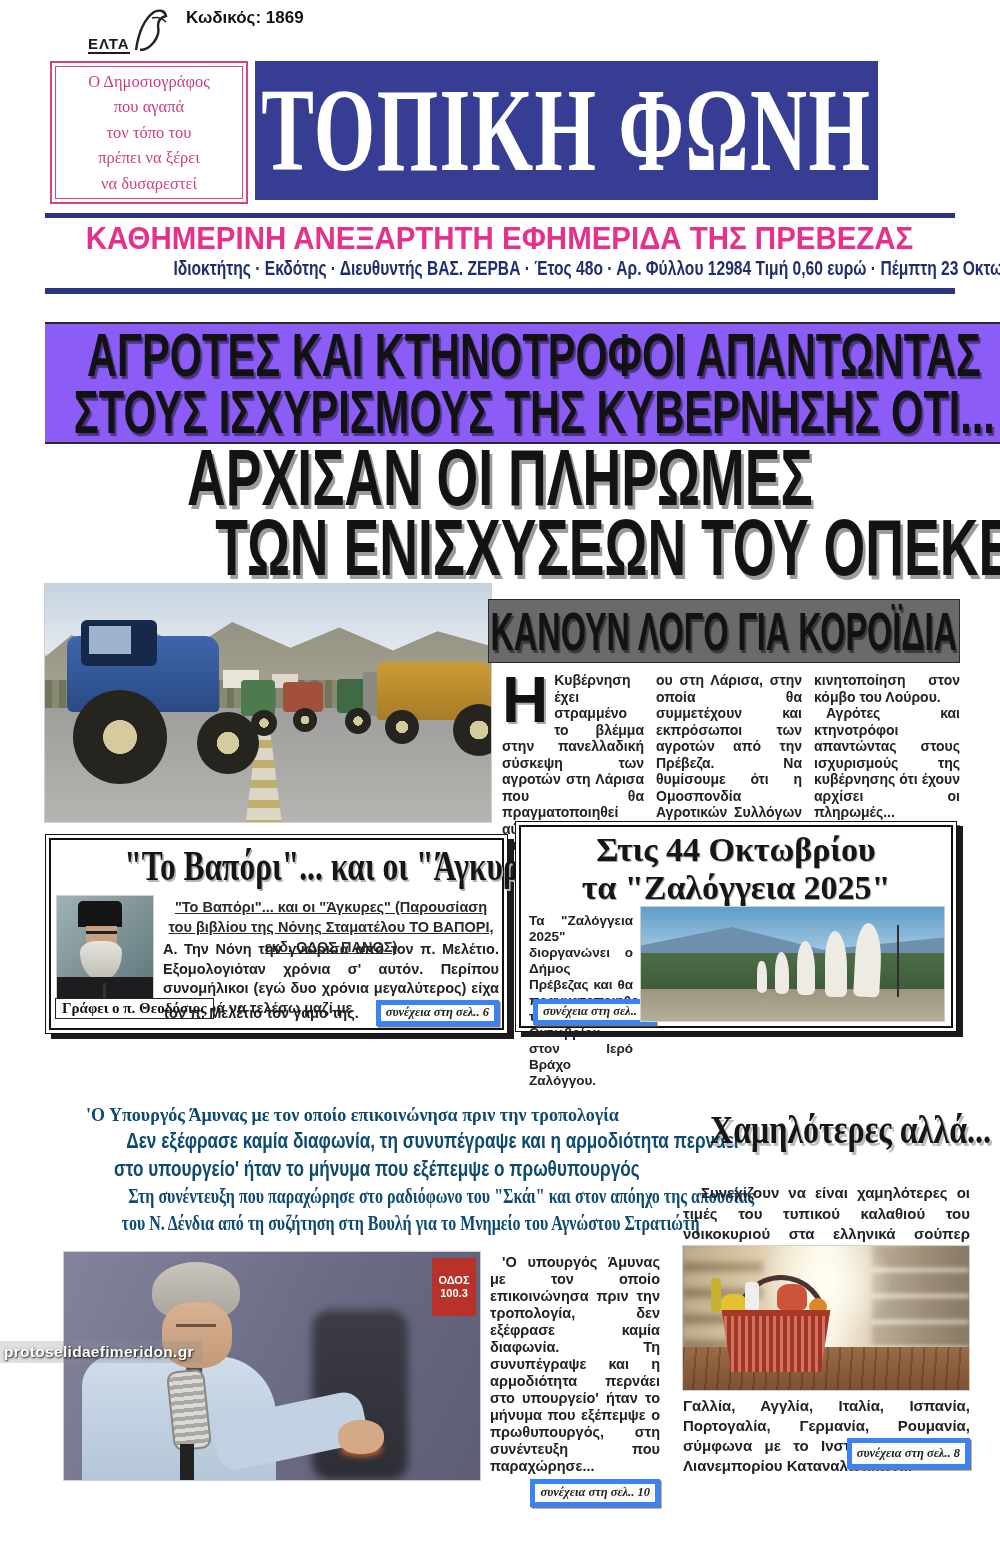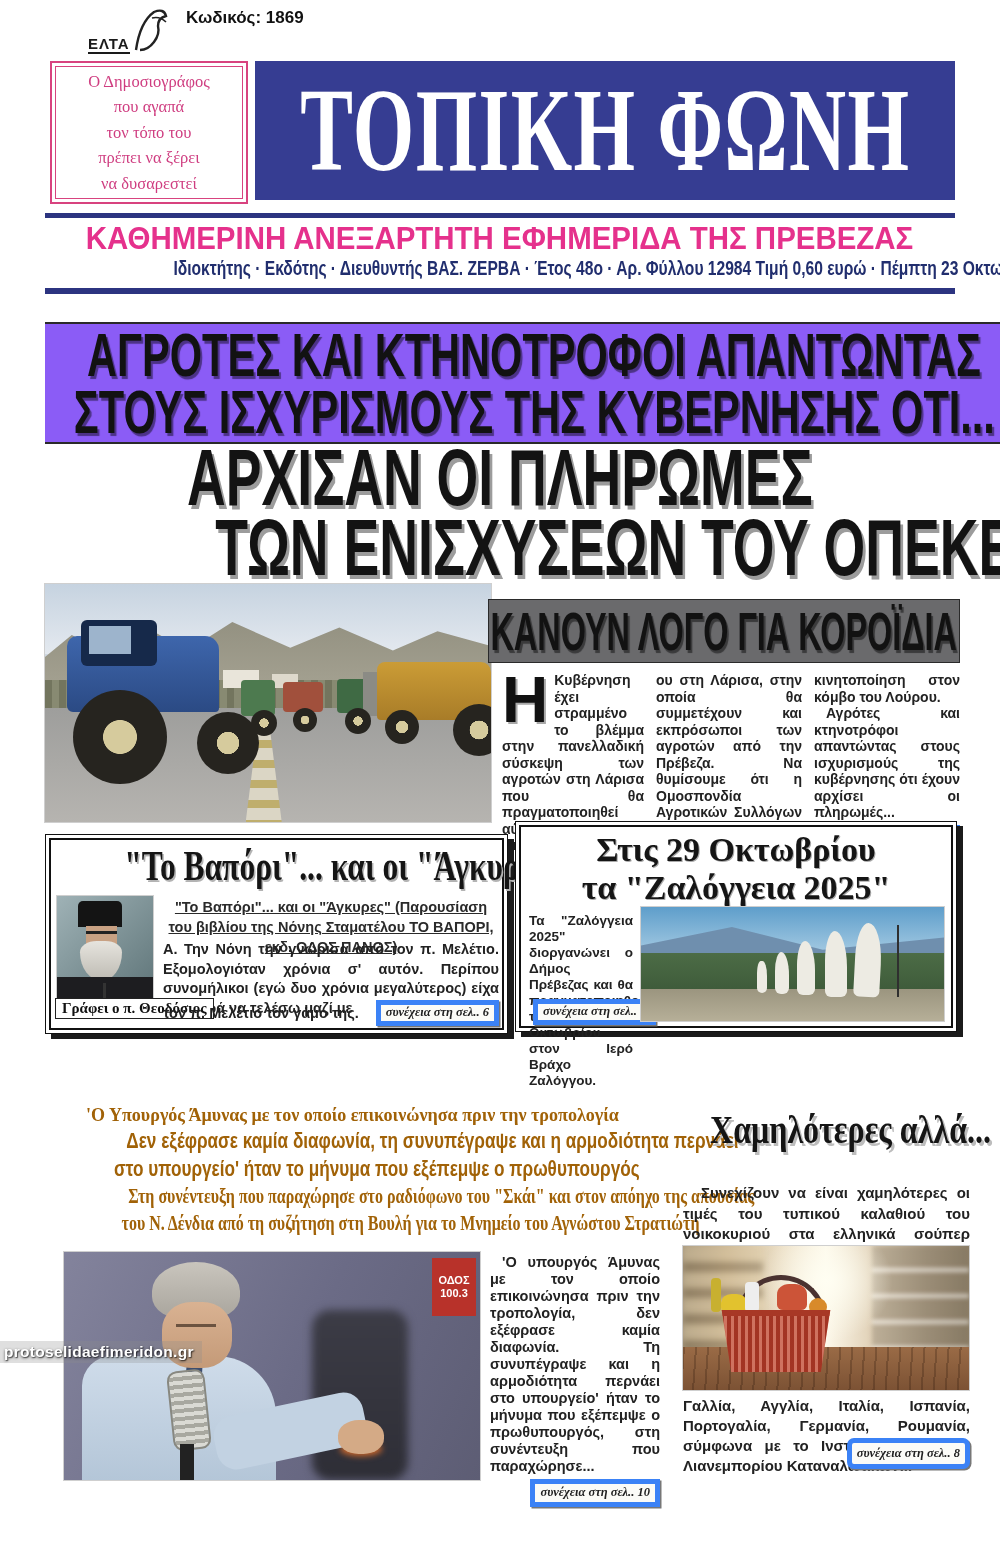--- a/index.html
+++ b/index.html
@@ -11,21 +11,21 @@
   .sx78{transform:scaleX(.78);} .sx80{transform:scaleX(.80);} .sx95{transform:scaleX(.95);}
 
   
   .elta-wrap{left:88px;top:2px;width:100px;height:52px;display:flex;align-items:flex-end;}
   .elta-txt{font-weight:bold;font-size:15px;color:#1a1a1a;letter-spacing:1px;border-bottom:2px solid #1a1a1a;padding-bottom:0;}
   .kodikos{left:186px;top:8px;font-weight:bold;font-size:17px;color:#111;}
   .slogan-box{left:50px;top:61px;width:194px;height:139px;border:2px solid #d8437f;
       box-shadow:inset 0 0 0 3px #fff, inset 0 0 0 4px #d8437f;
       display:flex;flex-direction:column;align-items:center;justify-content:center;
       color:#cf3d80;font-family:"Liberation Serif",serif;font-size:16.5px;line-height:1.55;text-align:center;}
-  .masthead{left:255px;top:61px;width:700px;height:139px;background:#363d92;display:flex;align-items:center;justify-content:center;}
+  .masthead{left:255px;top:61px;width:623px;height:139px;background:#363d92;display:flex;align-items:center;justify-content:center;}
   .masthead-title{font-family:"Liberation Serif",serif;font-weight:bold;color:#fff;font-size:118px;line-height:139px;letter-spacing:2px;}
   .rule{background:#2c3480;}
   .rule1{left:45px;top:213px;width:910px;height:5px;}
   .rule2{left:45px;top:288px;width:910px;height:6px;}
   .subtitle{left:45px;top:221px;width:910px;text-align:center;color:#e5318c;font-weight:bold;font-size:31px;}
   .infoline{left:45px;top:257px;width:910px;text-align:center;color:#212e6e;font-weight:bold;font-size:20px;}
 
   
   .gray-banner{left:45px;top:322px;width:978px;height:118px;background:#8b5cf6;border-top:2px solid #2a2a2a;border-bottom:2px solid #2a2a2a;
       display:flex;flex-direction:column;align-items:center;justify-content:center;}
@@ -59,36 +59,36 @@
   .vapori-bottom{left:112px;top:160px;width:336px;display:flex;justify-content:space-between;align-items:center;}
   .byline-box{left:4px;top:158px;border:1px solid #222;padding:1px 6px;font-family:"Liberation Serif",serif;
       font-weight:bold;font-size:15px;color:#111;background:#fff;}
   .zalogia-box{left:515px;top:821px;width:434px;height:203px;}
   .zalogia-head{left:0;top:4px;width:100%;text-align:center;font-family:"Liberation Serif",serif;font-weight:bold;
       font-size:34px;line-height:38px;color:#151515;text-shadow:1px 1px 0 #aaa;}
   .zalogia-body{left:8px;top:86px;width:104px;font-size:13.5px;line-height:16px;}
   .zalogia-cont{left:12px;top:172px;}
 
   
-  .deck{left:40px;top:1102px;width:625px;text-align:center;color:#a16207;}
+  .deck{left:40px;top:1102px;width:625px;text-align:center;color:#0c4a6e;}
   .deck-serif1{font-family:"Liberation Serif",serif;font-weight:bold;font-size:19px;line-height:25px;}
   .deck-sans{font-weight:bold;font-size:22px;line-height:28px;}
   .deck-serif2{font-family:"Liberation Serif",serif;font-weight:bold;font-size:20.5px;line-height:27px;}
   .pm-col{left:490px;top:1254px;width:170px;font-size:14.5px;line-height:17px;}
   .watermark{left:0;top:1341px;z-index:9;font-weight:bold;font-size:15.5px;color:#fff;letter-spacing:.3px;
       padding:2px 8px 2px 4px;background:rgba(140,140,140,.28);
       text-shadow:0 1px 3px rgba(0,0,0,.6),1px 1px 1px rgba(0,0,0,.5);}
 
   
   .market-head{left:675px;top:1106px;width:295px;font-family:"Liberation Serif",serif;font-weight:bold;
       font-size:40px;color:#151515;text-shadow:3px 3px 0 #bdbdbd;}
   .market-intro{left:683px;top:1183px;width:287px;font-size:15px;line-height:20.5px;}
   .market-intro p{margin:0;text-indent:18px;}
   .market-outro{left:683px;top:1396px;width:287px;font-size:15px;line-height:20px;position:absolute;}
-  .market-cont{position:absolute;right:0;top:42px;border-radius:7px;}
+  .market-cont{position:absolute;right:0;top:42px;}
 
   
   .ph{position:absolute;overflow:hidden;box-shadow:0 0 0 1px #cfcfcf;}
   .ph *{position:absolute;}
   .photo-tractors{left:45px;top:584px;width:446px;height:238px;background:#cfd8e2;z-index:1;}
   .t-sky{left:0;top:0;width:100%;height:70px;background:linear-gradient(#c6d3e0,#e4e9ef);}
   .t-mtn{left:0;top:16px;width:100%;height:92px;background:linear-gradient(#8e8c7c,#a5a292);
      clip-path:polygon(0 100%,0 62%,6% 38%,14% 58%,22% 28%,32% 55%,42% 24%,55% 52%,66% 30%,78% 55%,88% 34%,100% 50%,100% 100%);}
   .t-grove{left:0;top:96px;width:100%;height:30px;background:repeating-linear-gradient(90deg,#73755e 0 7px,#888a72 7px 14px);}
   .t-house1{left:40%;top:86px;width:36px;height:18px;background:#e9e5da;}
@@ -282,21 +282,21 @@
       <div class="abs vapori-bottom">
         <span class="bodytext" style="font-size:14.5px">τον π. Μελέτιο τον γάμο της.</span>
         <span class="cont">συνέχεια στη σελ.. 6</span>
       </div>
     </div>
   </div>
 
   <div class="abs frame zalogia-box">
     <div class="frame-inner">
       <div class="abs zalogia-head">
-        <div>Στις 29 Οκτωβρίου</div>
+        <div>Στις 44 Οκτωβρίου</div>
         <div>τα "Ζαλόγγεια 2025"</div>
       </div>
       <div class="abs bodytext zalogia-body">Τα "Ζαλόγγεια 2025" διοργανώνει ο Δήμος Πρέβεζας και θα πραγματοποιηθούν το Σάββατο 25 Οκτωβρίου στον Ιερό Βράχο Ζαλόγγου.</div>
       <span class="cont abs zalogia-cont">συνέχεια στη σελ.. 7</span>
       <div class="ph photo-zalogo">
         <div class="z-sky"></div>
         <div class="z-mtn"></div>
         <div class="z-green"></div>
         <div class="z-rock"></div>
         <div class="z-st z-s1"></div>

